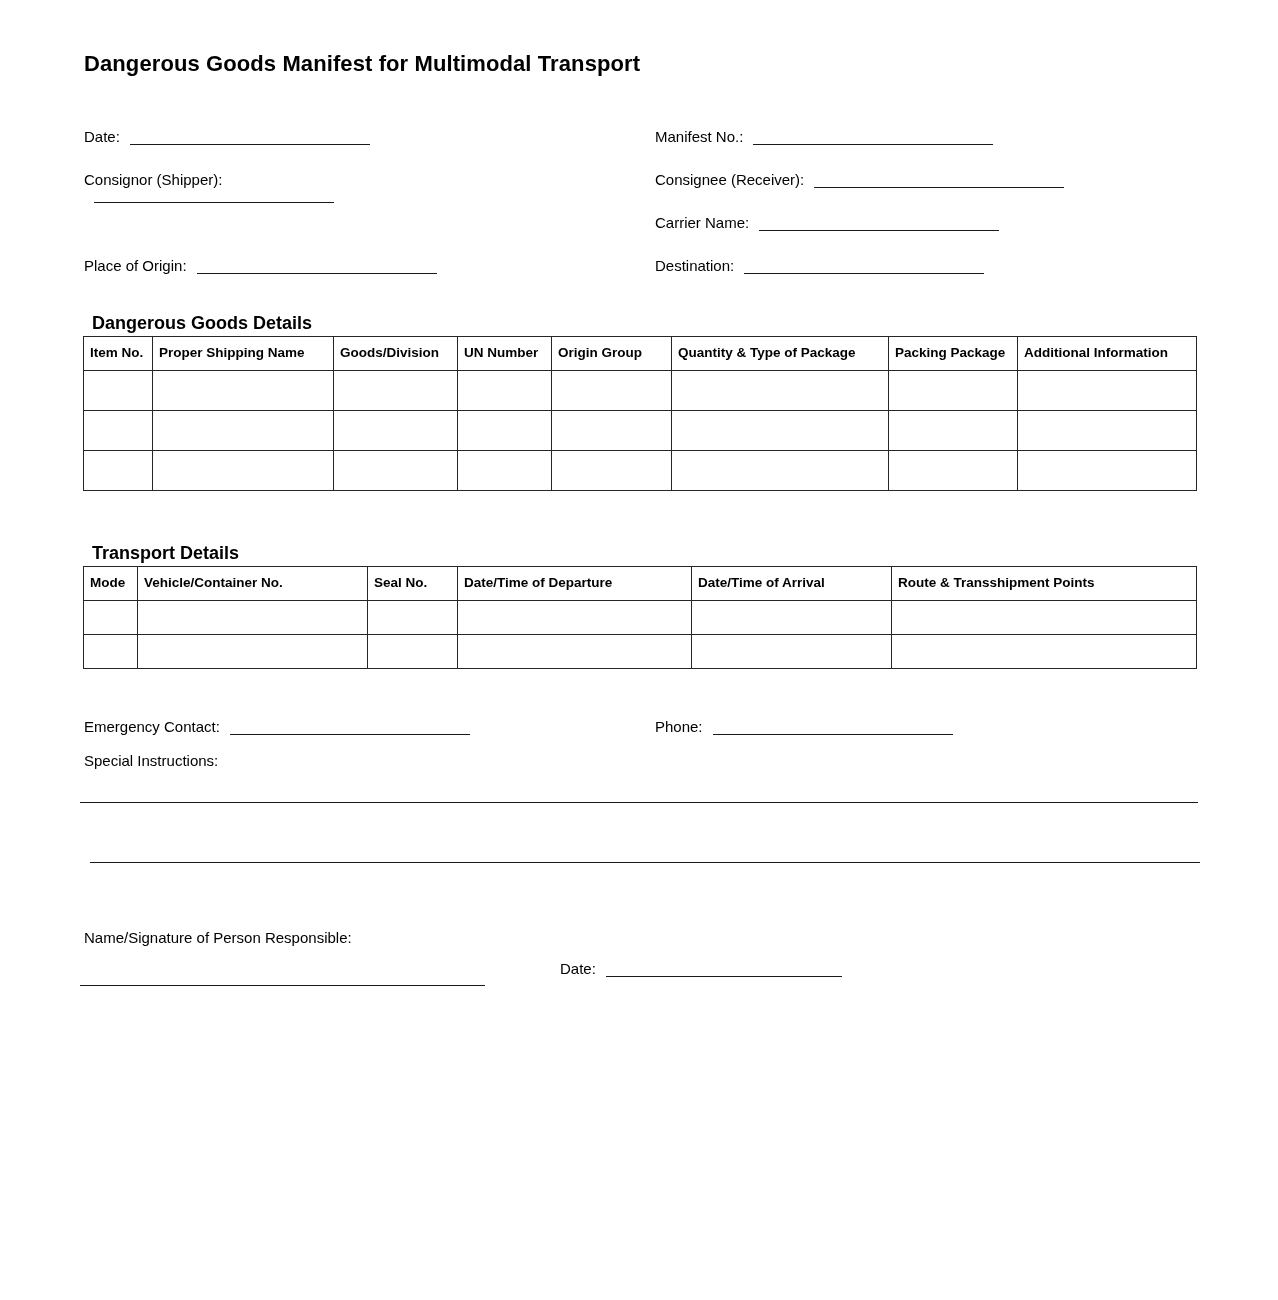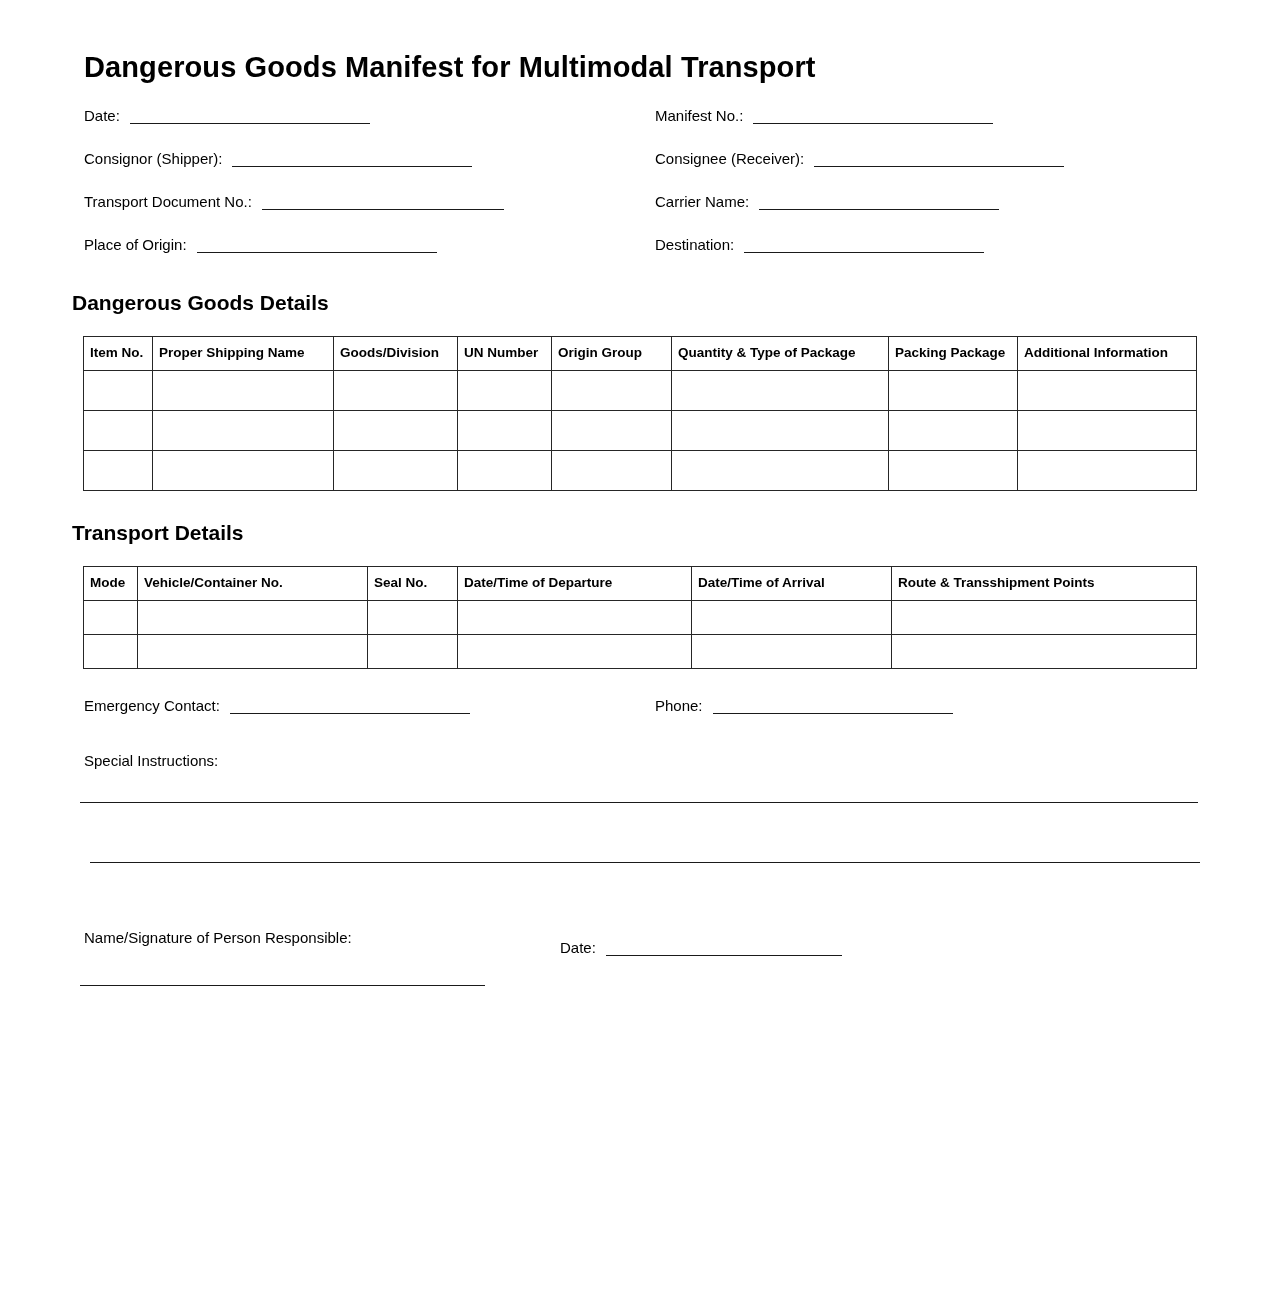--- a/index.html
+++ b/index.html
@@ -20,54 +20,56 @@
     position: relative;
     width: 1278px;
     height: 1300px;
     box-sizing: border-box;
     padding: 0;
   }
   .doc-title {
     position: absolute;
     left: 84px;
     top: 52px;
-    font-size: 29px;
+    font-size: 22px;
     font-weight: bold;
     letter-spacing: 0.1px;
     line-height: 1.1;
     white-space: nowrap;
   }
 
   
   .field-row {
     position: absolute;
     display: flex;
     align-items: baseline;
     white-space: nowrap;
+    margin-top: 21px;
   }
   .field-label {
     font-size: 15px;
     line-height: 1;
   }
   .field-line {
     display: inline-block;
     border-bottom: 1.6px solid #1a1a1a;
     height: 15px;
     margin-left: 10px;
     align-self: flex-end;
   }
 
   
   .section-heading {
     position: absolute;
-    left: 72px;
-    font-size: 21px;
+    left: 92px;
+    font-size: 18px;
     font-weight: bold;
     line-height: 1.1;
     white-space: nowrap;
+    margin-top: 23px;
   }
 
   
   table.grid {
     position: absolute;
     border-collapse: collapse;
     table-layout: fixed;
     background: #fff;
   }
   table.grid th,
@@ -132,29 +134,25 @@
 
 <div class="page">
 
   <div class="doc-title">Dangerous Goods Manifest for Multimodal Transport</div>
 
   <div class="field-row" style="left:84px; top:108px;">
     <span class="field-label">Date:</span>
     <span class="field-line" id="line-date" style="width: 240px;"></span>
   </div>
 
-  <div class="field-row" style="left:84px; top:151px;">
+  <div class="field-row" style="left:84px; top:151px;flex-direction:column;">
     <span class="field-label">Consignor (Shipper):</span>
     <span class="field-line" id="line-consignor" style="width: 240px;"></span>
   </div>
 
-  <div class="field-row" style="left:84px; top:194px;">
-    <span class="field-label">Transport Document No.:</span>
-    <span class="field-line" id="line-transport-doc" style="width: 242px;"></span>
-  </div>
 
   <div class="field-row" style="left:84px; top:237px;">
     <span class="field-label">Place of Origin:</span>
     <span class="field-line" id="line-origin" style="width: 240px;"></span>
   </div>
 
   <div class="field-row" style="left:655px; top:108px;justify-content:space-between;">
     <span class="field-label">Manifest No.:</span>
     <span class="field-line" id="line-manifest" style="width: 240px;"></span>
   </div>

